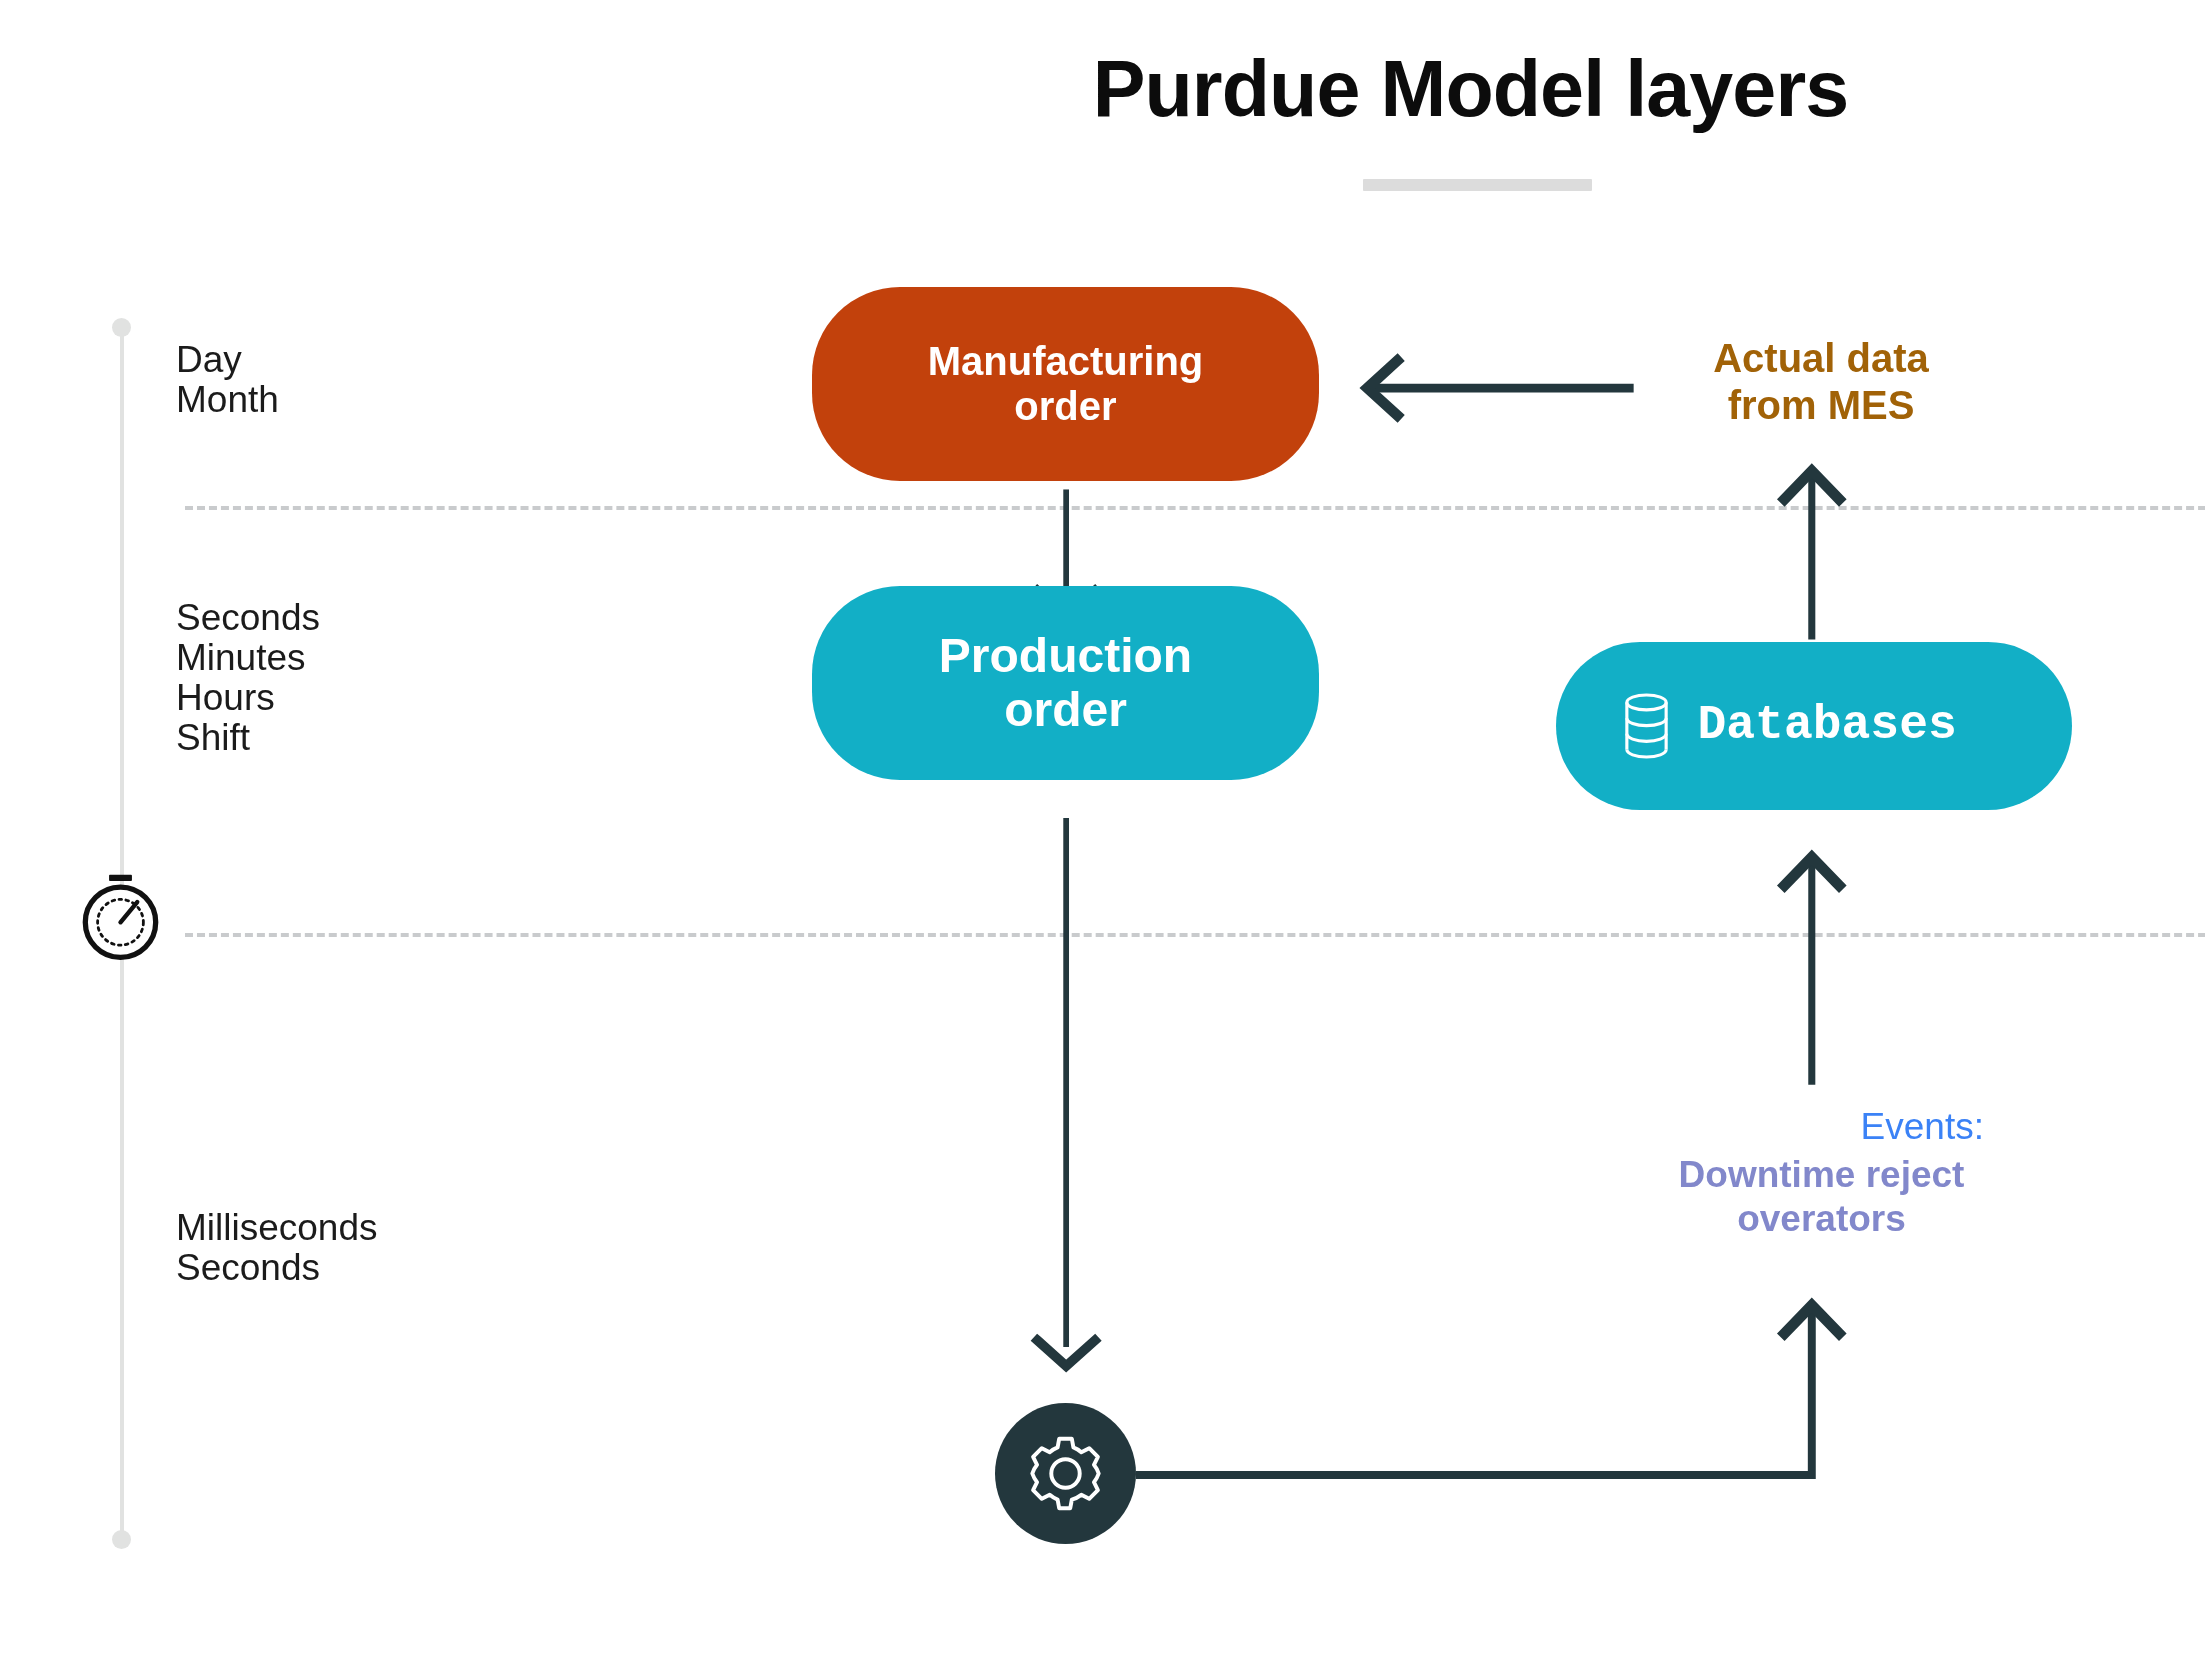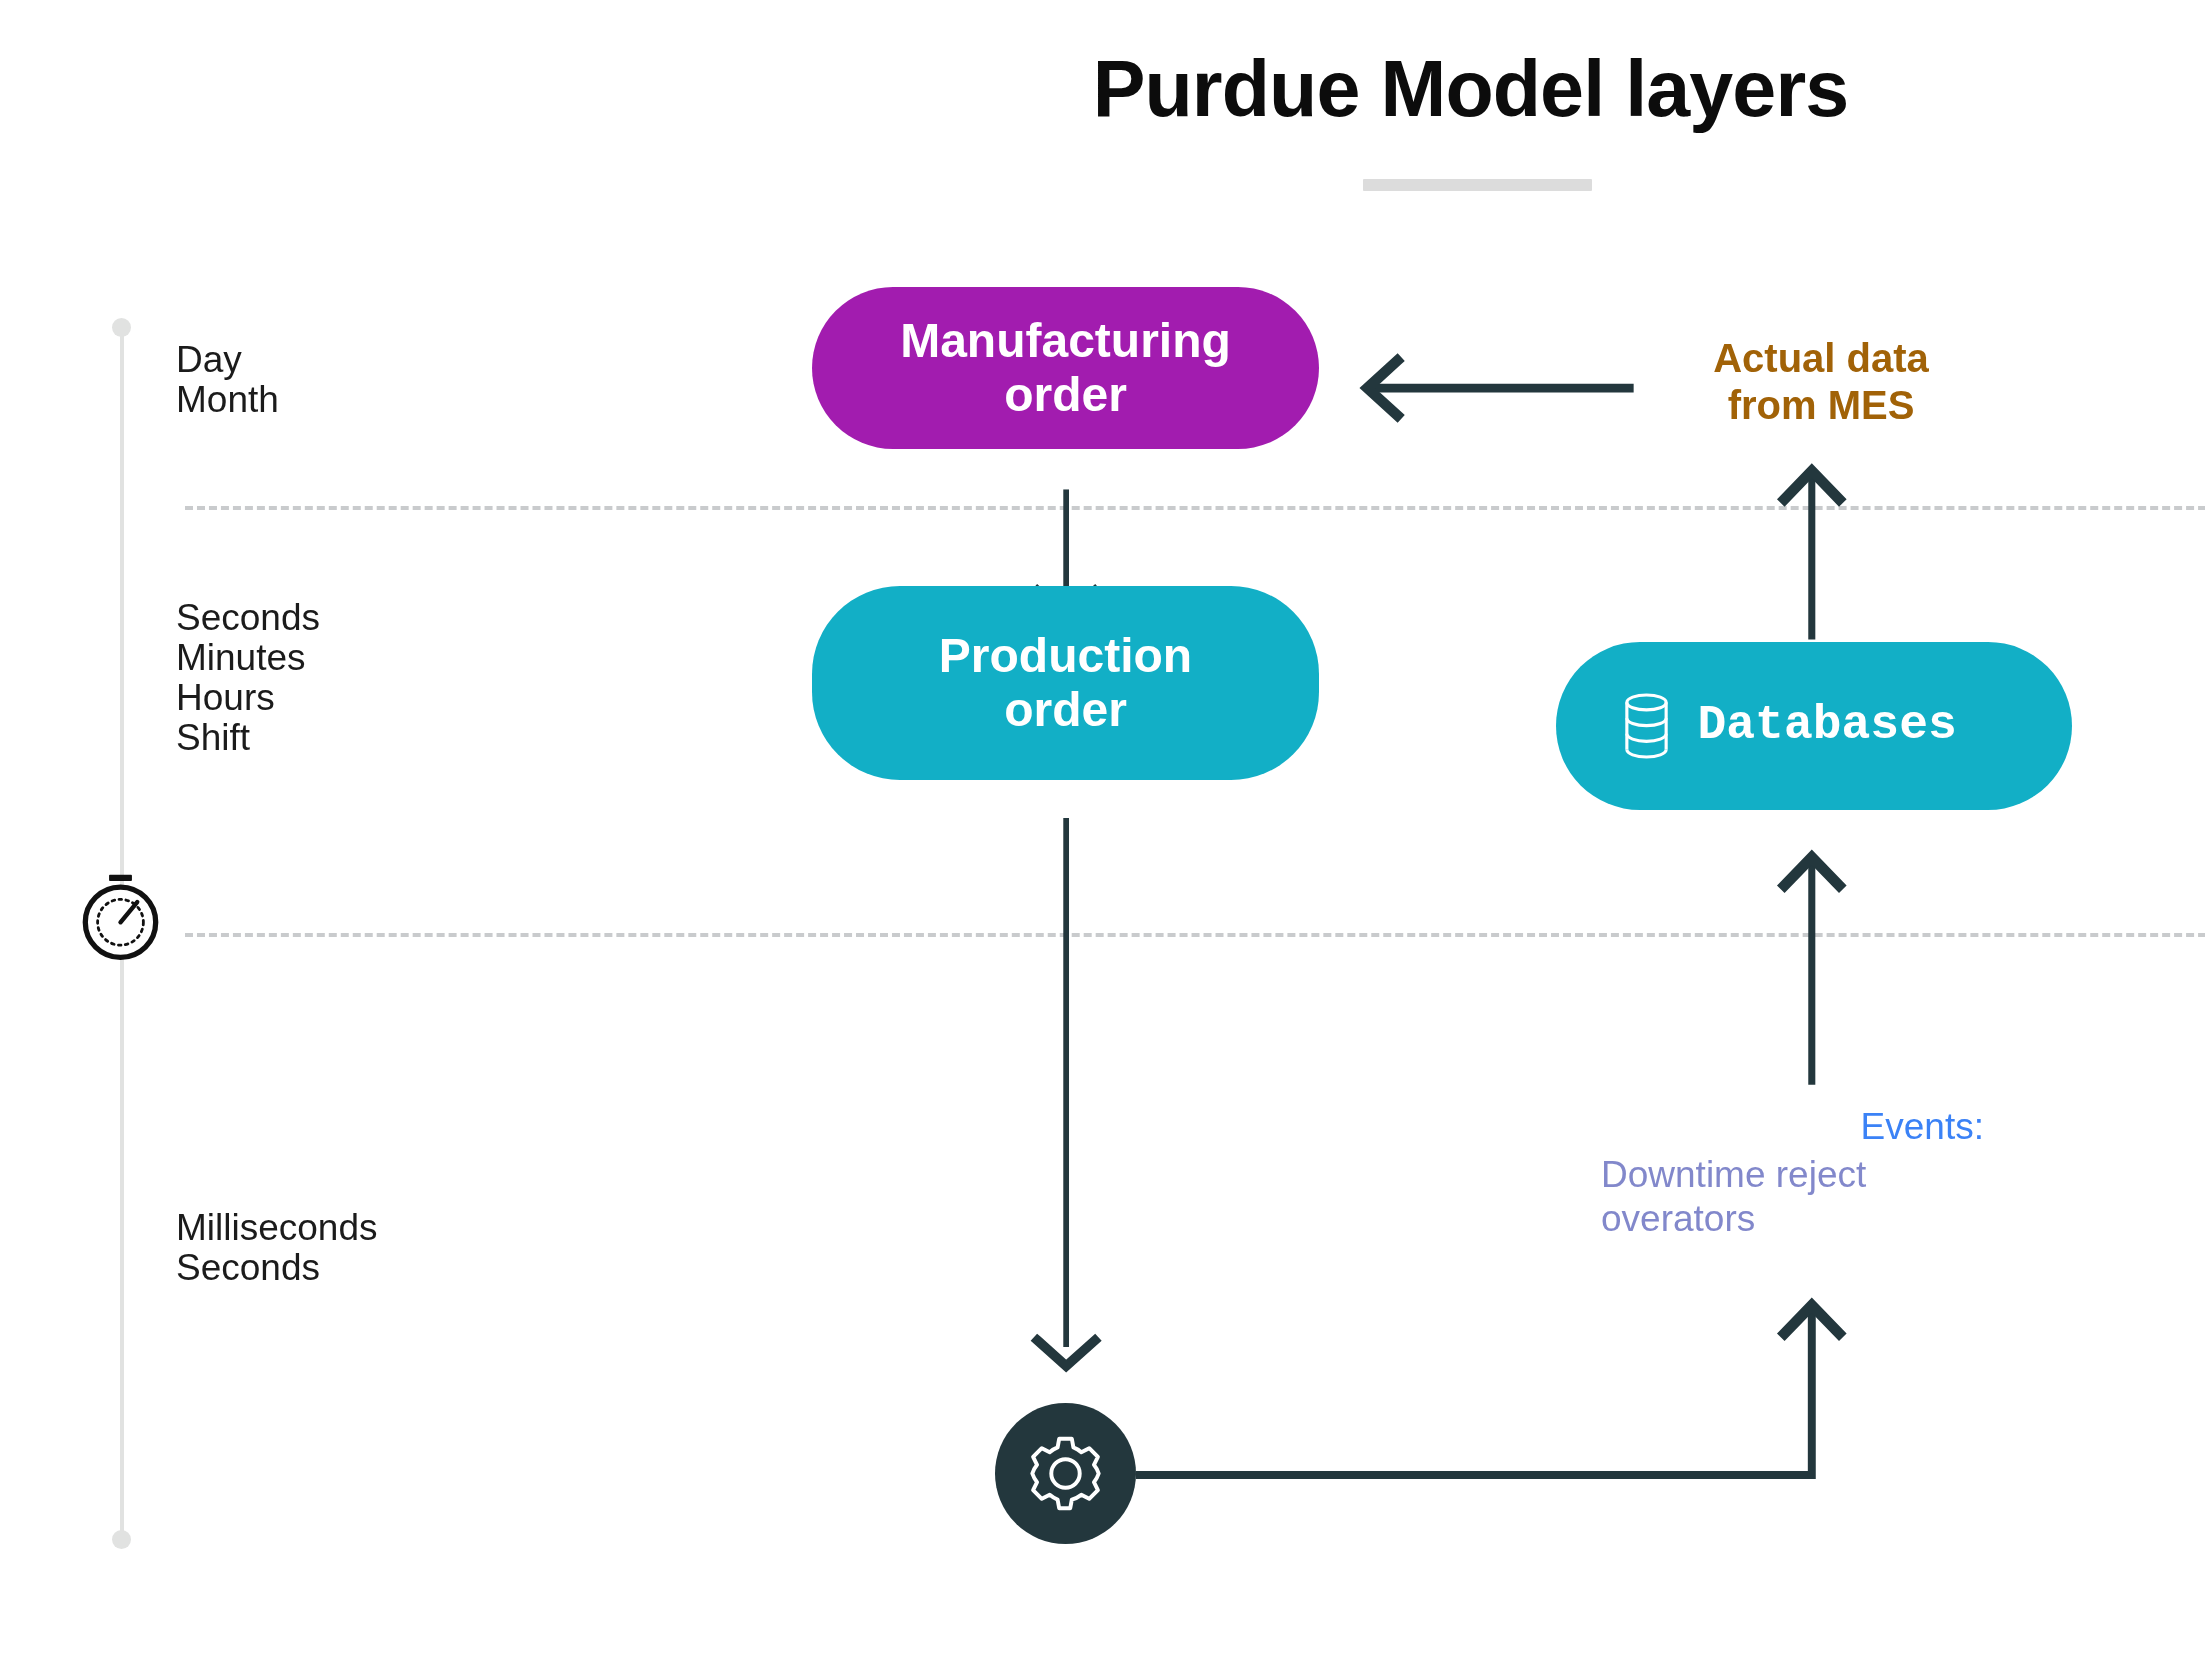--- a/index.html
+++ b/index.html
@@ -59,22 +59,22 @@
   #time-label-plc{left:176px;top:1208px;}
 
   
   .node-box{
     position:absolute;
     display:flex;align-items:center;justify-content:center;
     color:#fff;font-weight:bold;text-align:center;
     line-height:1.12;border-radius:88px;
   }
   #manufacturing-order-box{
-    left:812px;top:287px;width:507px;height:162px;
-    background:#a21caf;font-size:48px;
+    left:812px;top:287px;width:507px;height:194px;
+    background:#c2410c;font-size:40px;
   }
   #production-order-box{
     left:812px;top:586px;width:507px;height:194px;
     background:#12AFC6;font-size:48px;
   }
   #databases-box{
     left:1556px;top:642px;width:516px;height:168px;
     background:#12AFC6;font-size:48px;
     justify-content:flex-start;padding-left:66px;box-sizing:border-box;
     gap:26.5px;
@@ -88,21 +88,21 @@
     text-align:center;color:#a16207;font-weight:bold;
     font-size:40px;line-height:1.18;white-space:pre-line;
   }
   #events-title{
     position:absolute;left:1658px;top:1105px;width:326px;
     text-align:right;color:#3b82f6;font-weight:normal;
     font-size:37px;line-height:1.18;
   }
   #events-body{
     position:absolute;left:1601px;top:1153px;width:441px;
-    text-align:left;color:#8288CB;font-weight:normal;
+    text-align:center;color:#8288CB;font-weight:bold;
     font-size:37px;line-height:1.18;white-space:pre-line;
   }
 
   
   .layer-name{
     position:absolute;width:617px;text-align:center;
     font-weight:bold;line-height:1;
   }
   #layer-name-erp{left:2117px;top:357px;font-size:56px;color:#F1562F;}
   #layer-name-mes{left:2117px;top:690px;font-size:56px;color:#12AFC6;}

